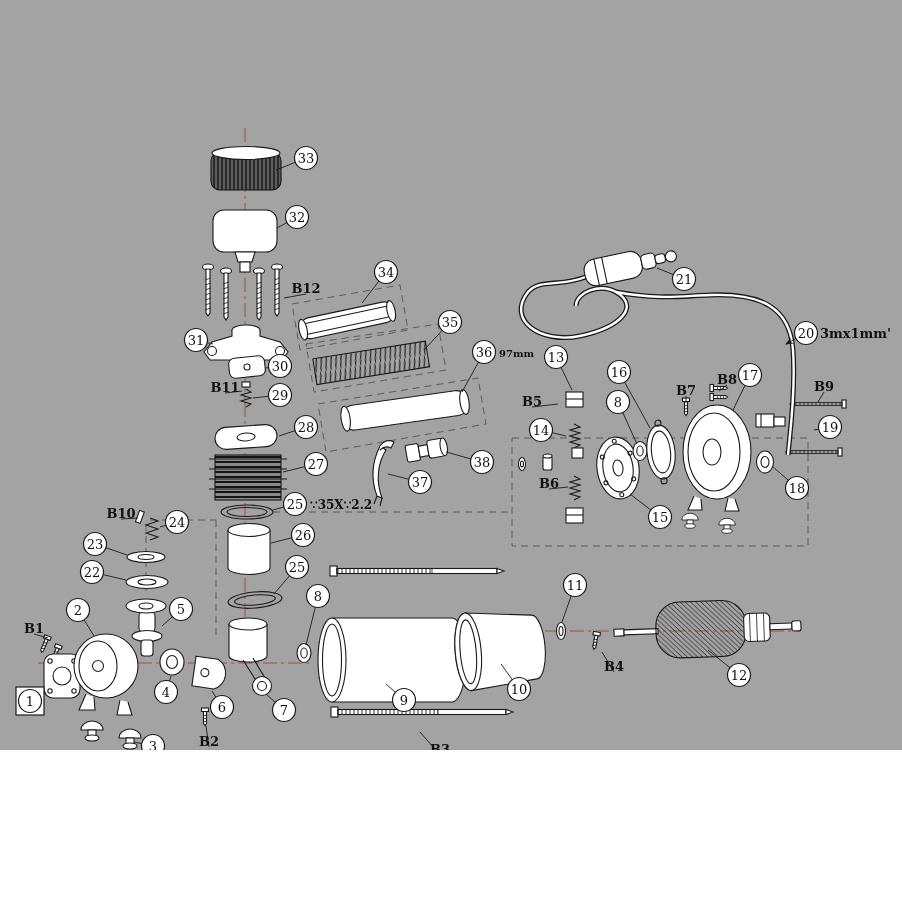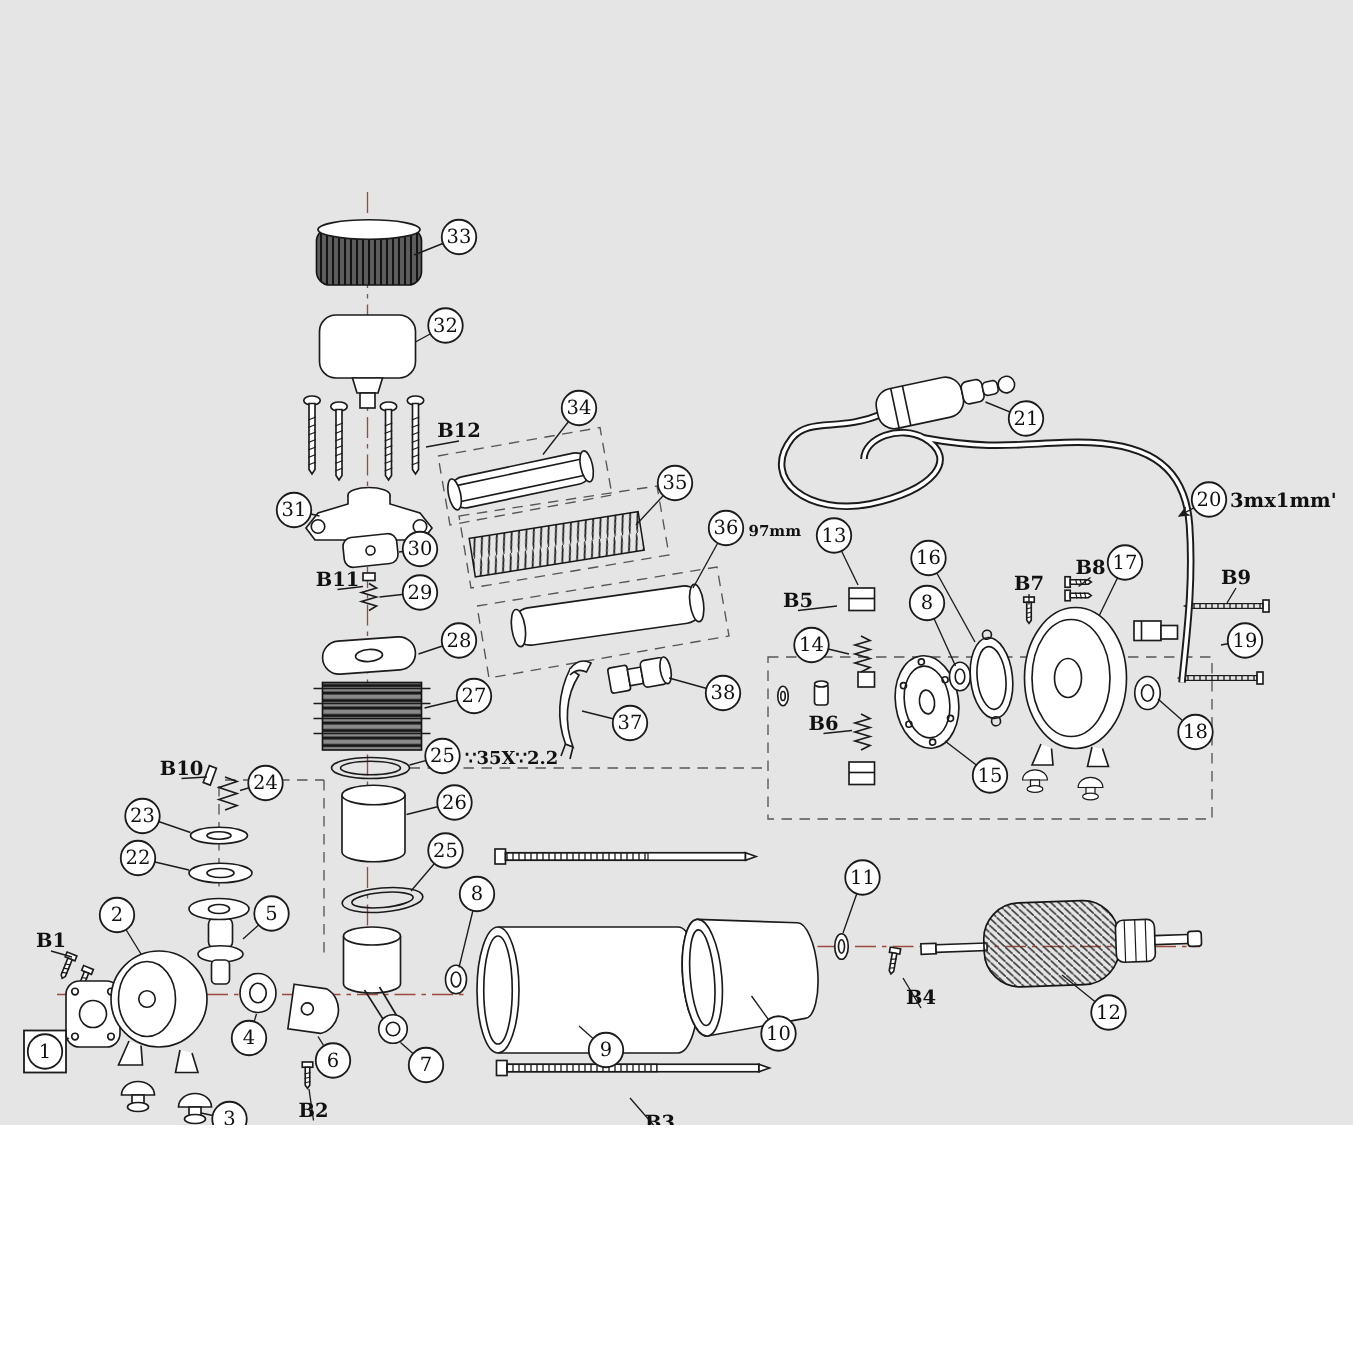--- a/index.html
+++ b/index.html
@@ -1,16 +1,16 @@
 <!DOCTYPE html>
 <html><head>
 <meta charset="utf-8">
 <style>
   html,body{margin:0;padding:0;background:#ffffff;}
-  .stage{position:relative;width:902px;height:750px;background:#e5e5e5;overflow:hidden;
+  .stage{position:relative;width:902px;height:750px;background:#a3a3a3;overflow:hidden;
          font-family:"DejaVu Serif", serif;}
   svg{position:absolute;left:0;top:0;}
   .p{fill:none;stroke:#1b1b1b;stroke-width:1.1;}
   .pf{fill:#ffffff;stroke:#1b1b1b;stroke-width:1.1;}
   .thr,.thr line{fill:none;stroke:#1b1b1b;stroke-width:0.8;}
   .cline{stroke:#9c4a3c;stroke-width:0.9;stroke-dasharray:14 4 3 4;fill:none;}
   .dash{stroke:#555;stroke-width:0.9;stroke-dasharray:7 5;fill:none;}
   .dashg line,.dashg rect{stroke:#555;stroke-width:0.9;stroke-dasharray:7 5;fill:none;}
   .hose{fill:none;stroke:#1b1b1b;stroke-width:5;}
   .hose2{fill:none;stroke:#ffffff;stroke-width:2.4;}

